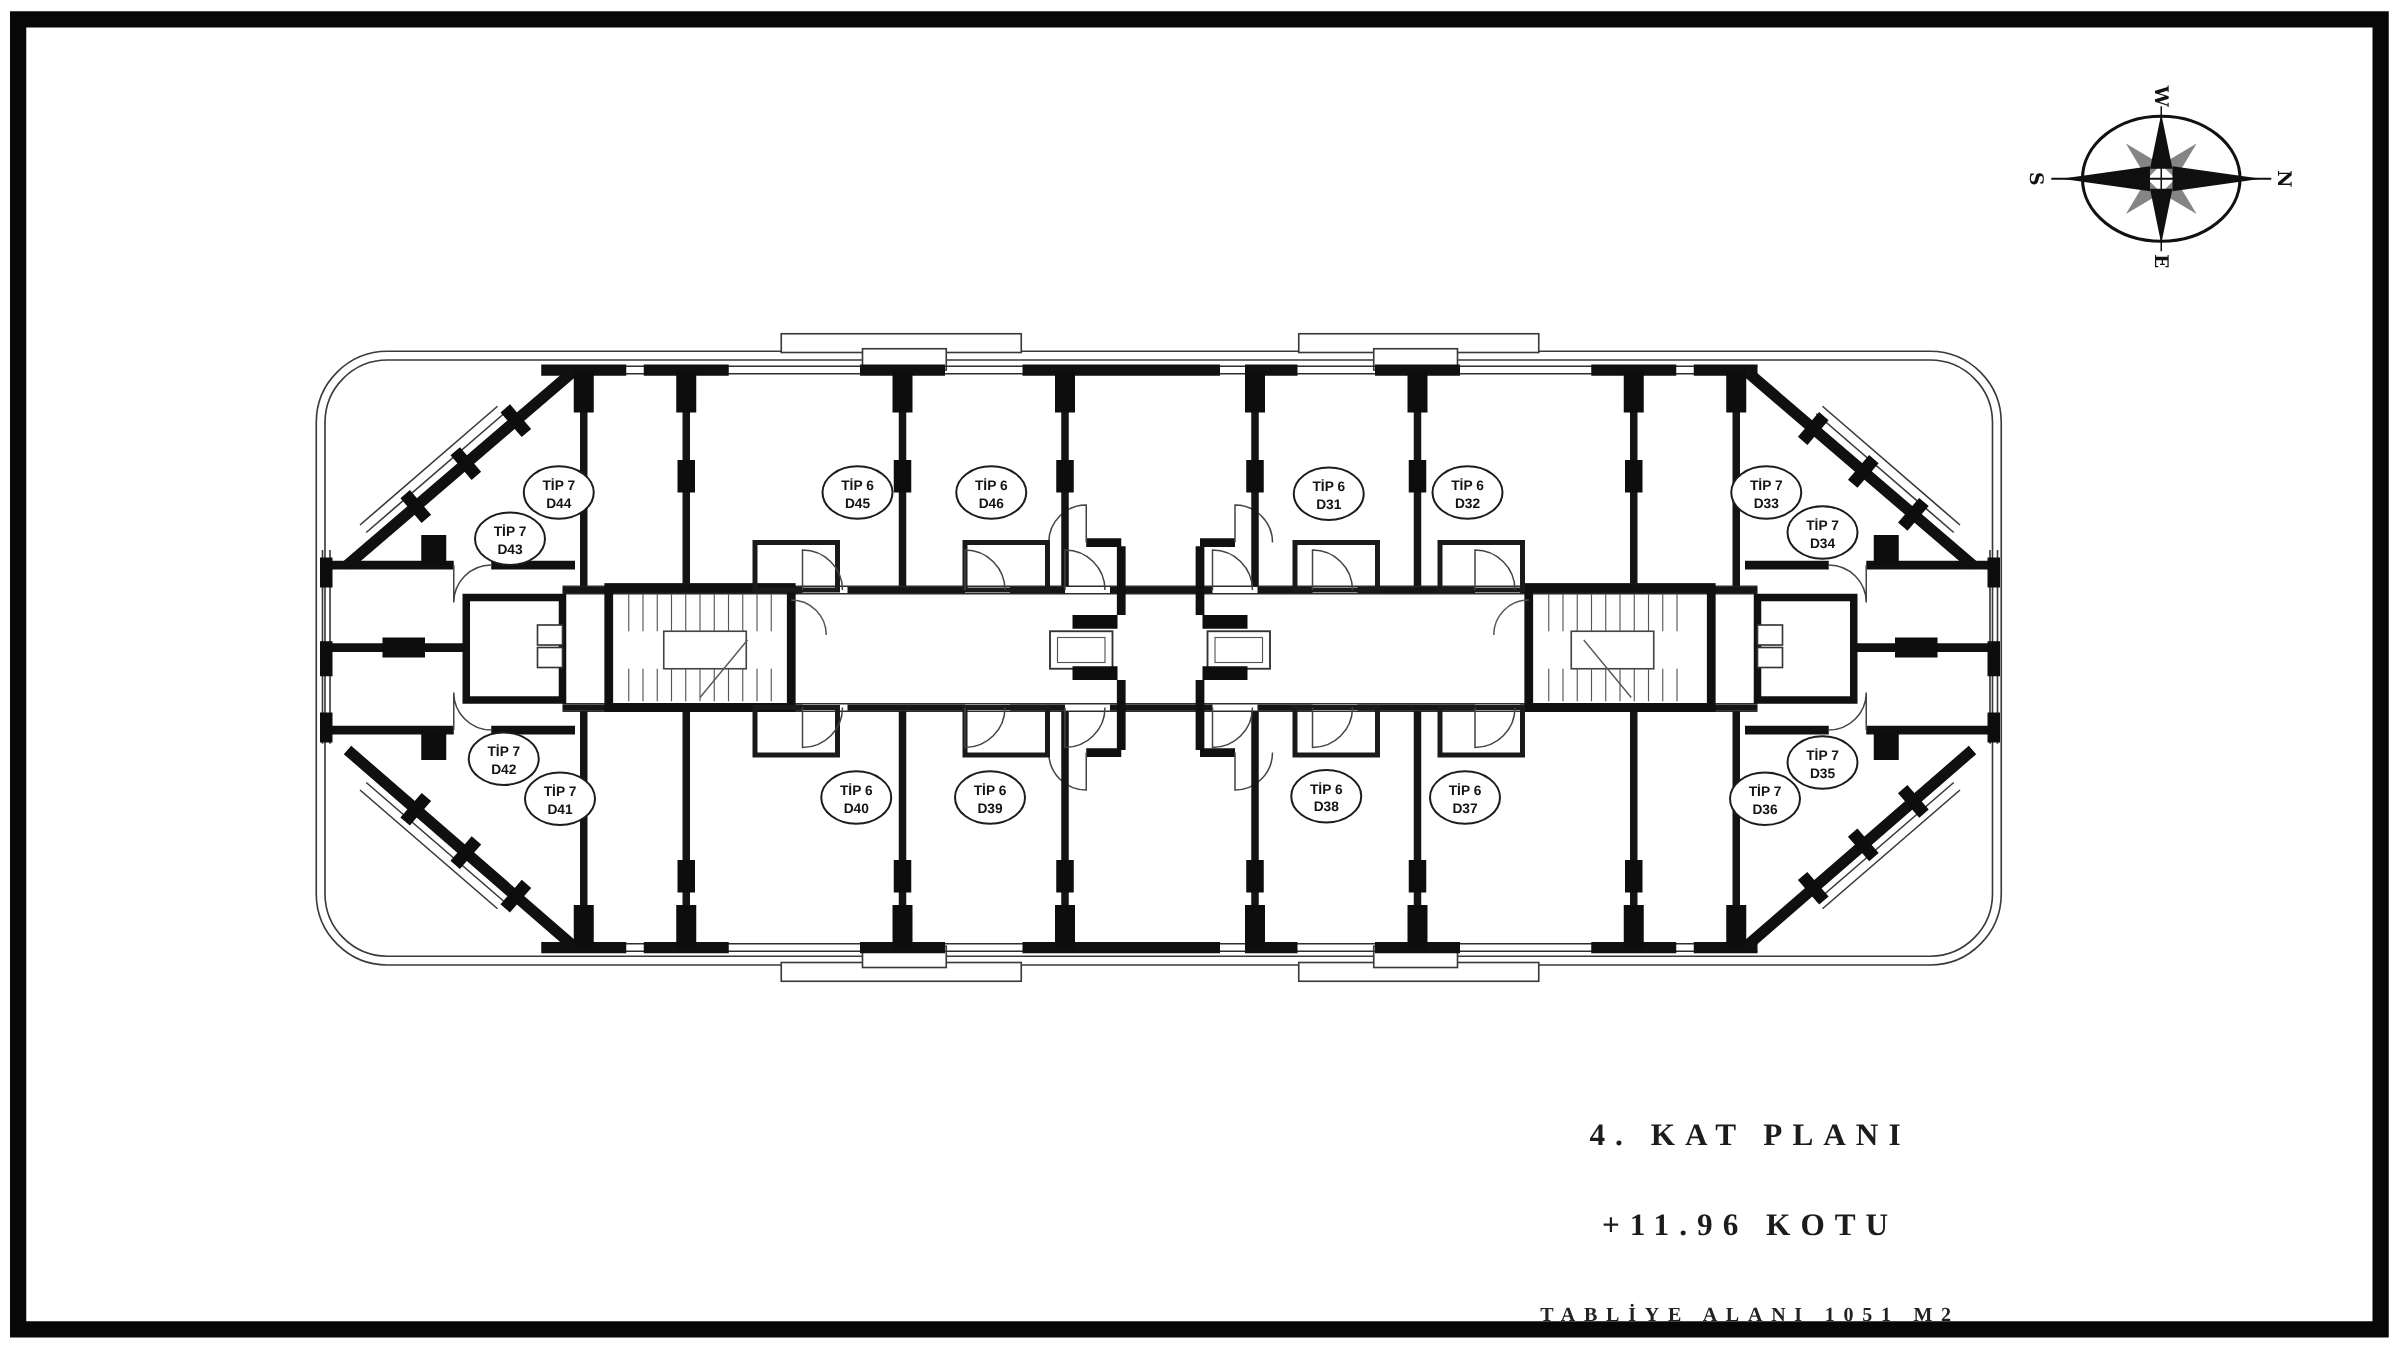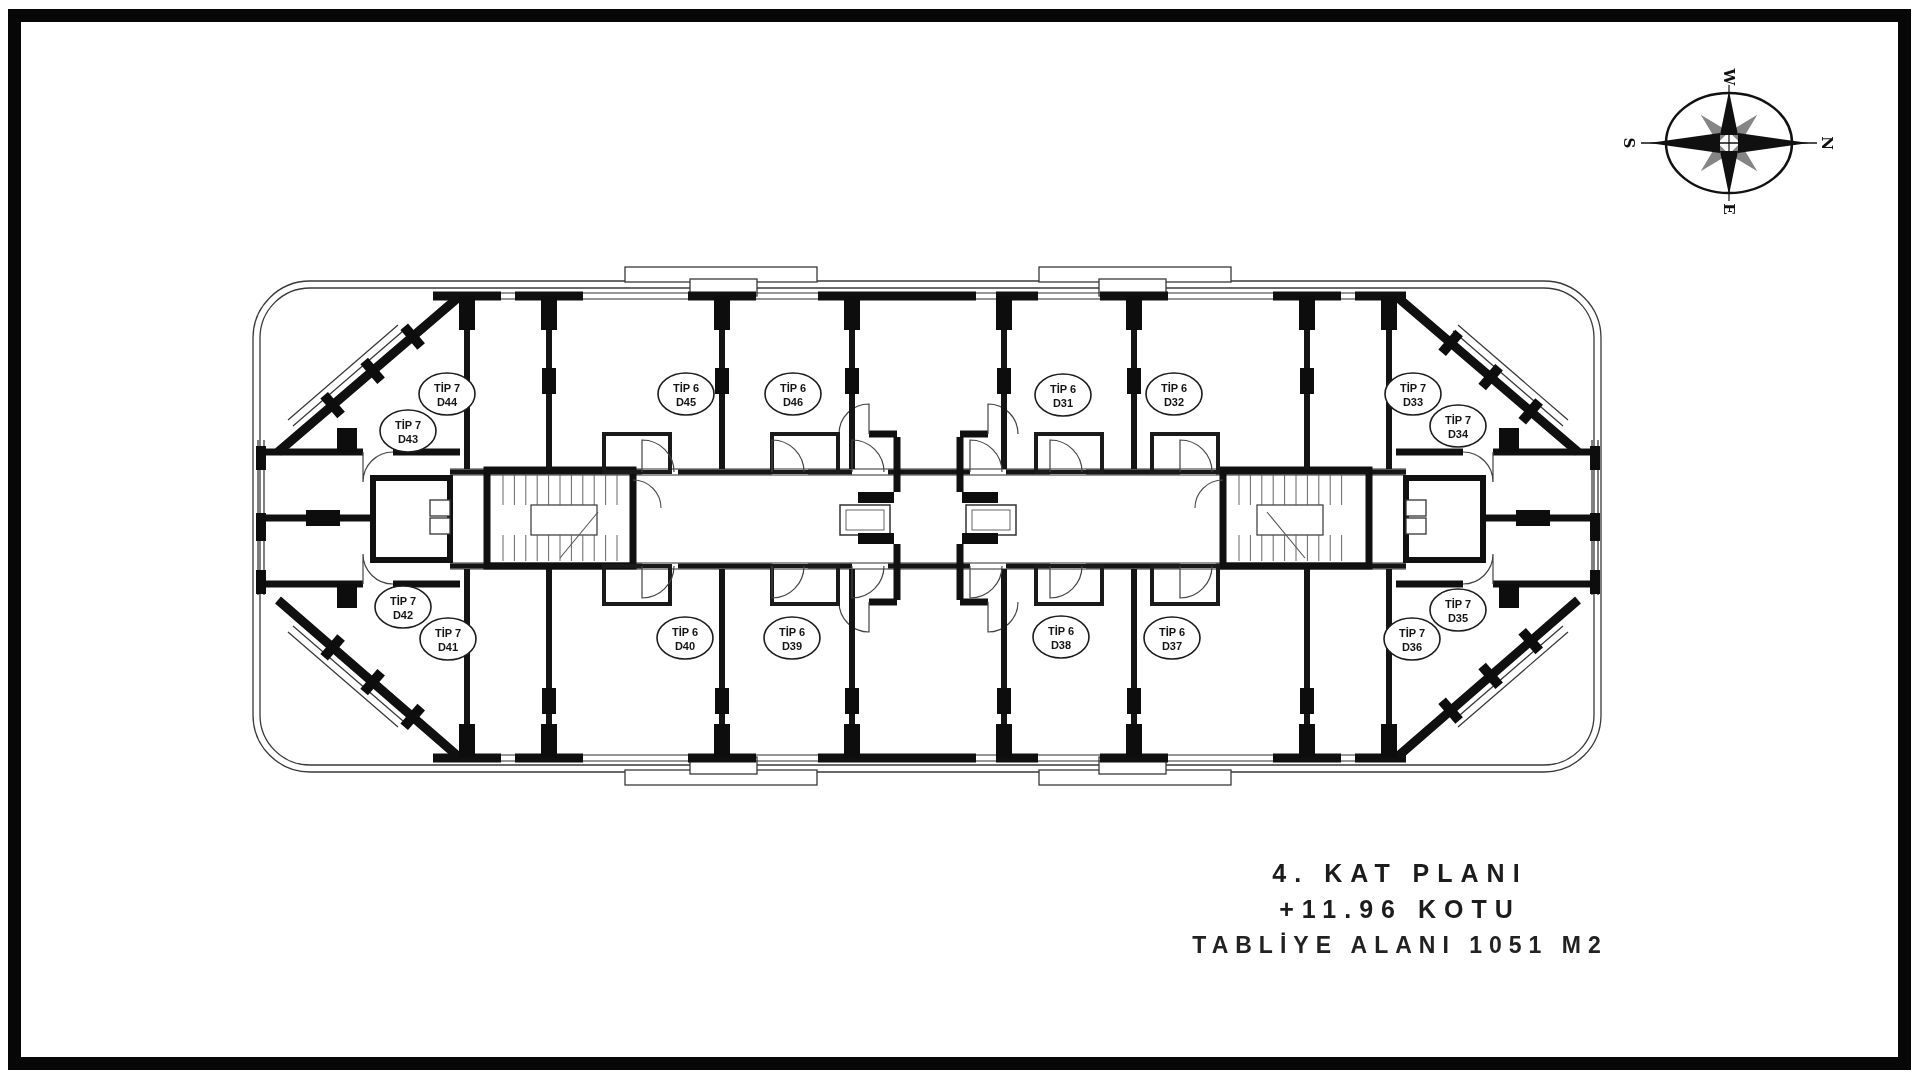--- a/index.html
+++ b/index.html
@@ -10,24 +10,24 @@
   .frame{
     position:absolute;left:8px;top:9px;width:1903px;height:1061px;
     border:13px solid #070707;box-sizing:border-box;
   }
   #plan-svg{position:absolute;left:0;top:0;width:1920px;height:1080px;}
   .title-block{
     position:absolute;left:1190px;top:855px;width:420px;text-align:center;
     color:#1c1c1c;
   }
   .title-line{
-    font-family:Liberation Sans, sans-serif;font-weight:700;font-size:25px;
-    letter-spacing:8px;line-height:36px;white-space:nowrap;
-  }
-  .title-line.small{font-size:23px;letter-spacing:7px;font-weight:700;color:#222;}
+    font-family:Liberation Serif, serif;font-weight:700;font-size:25px;
+    letter-spacing:8px;line-height:36px;white-space:nowrap;margin-top:36px;
+  }
+  .title-line.small{font-size:16px;letter-spacing:7px;font-weight:700;color:#222;}
   .unit-label-text{font-family:"Liberation Sans",sans-serif;}
 </style>
 </head>
 <body>
 
 <div class="frame"></div>
 
 <svg id="plan-svg" viewBox="0 0 1920 1080">
   <g fill="none" stroke="#1c1c1c">
 

